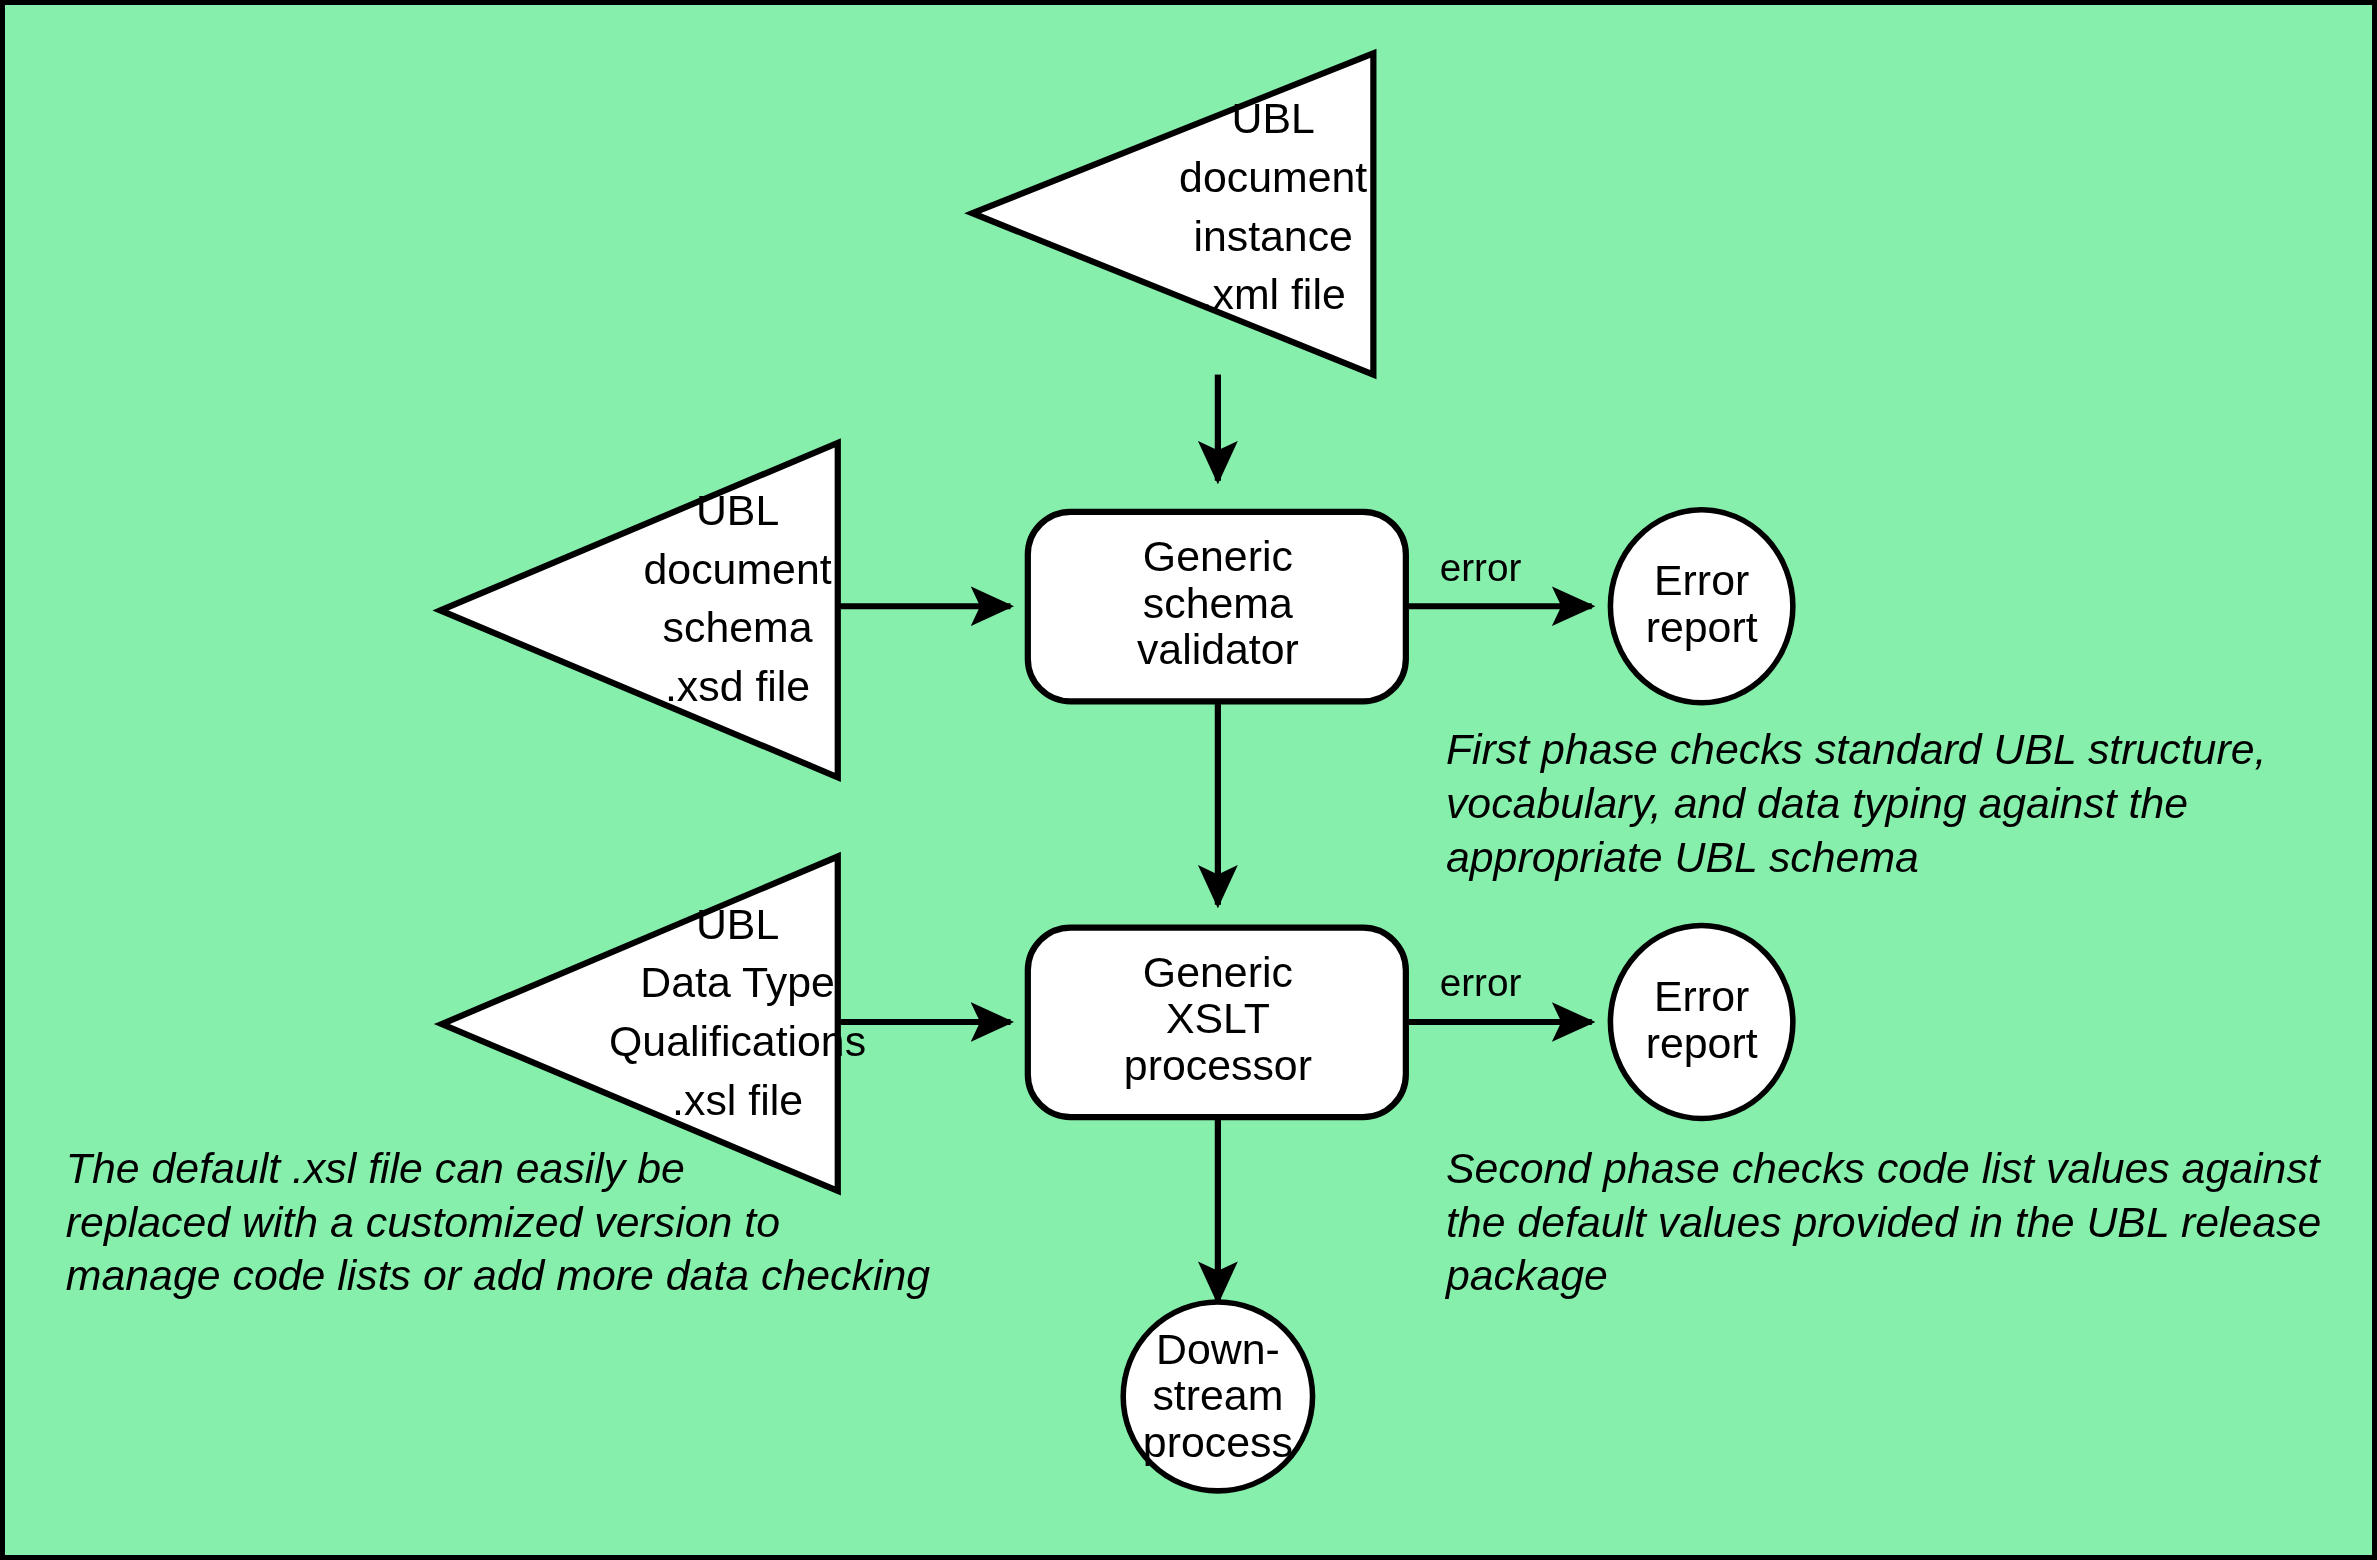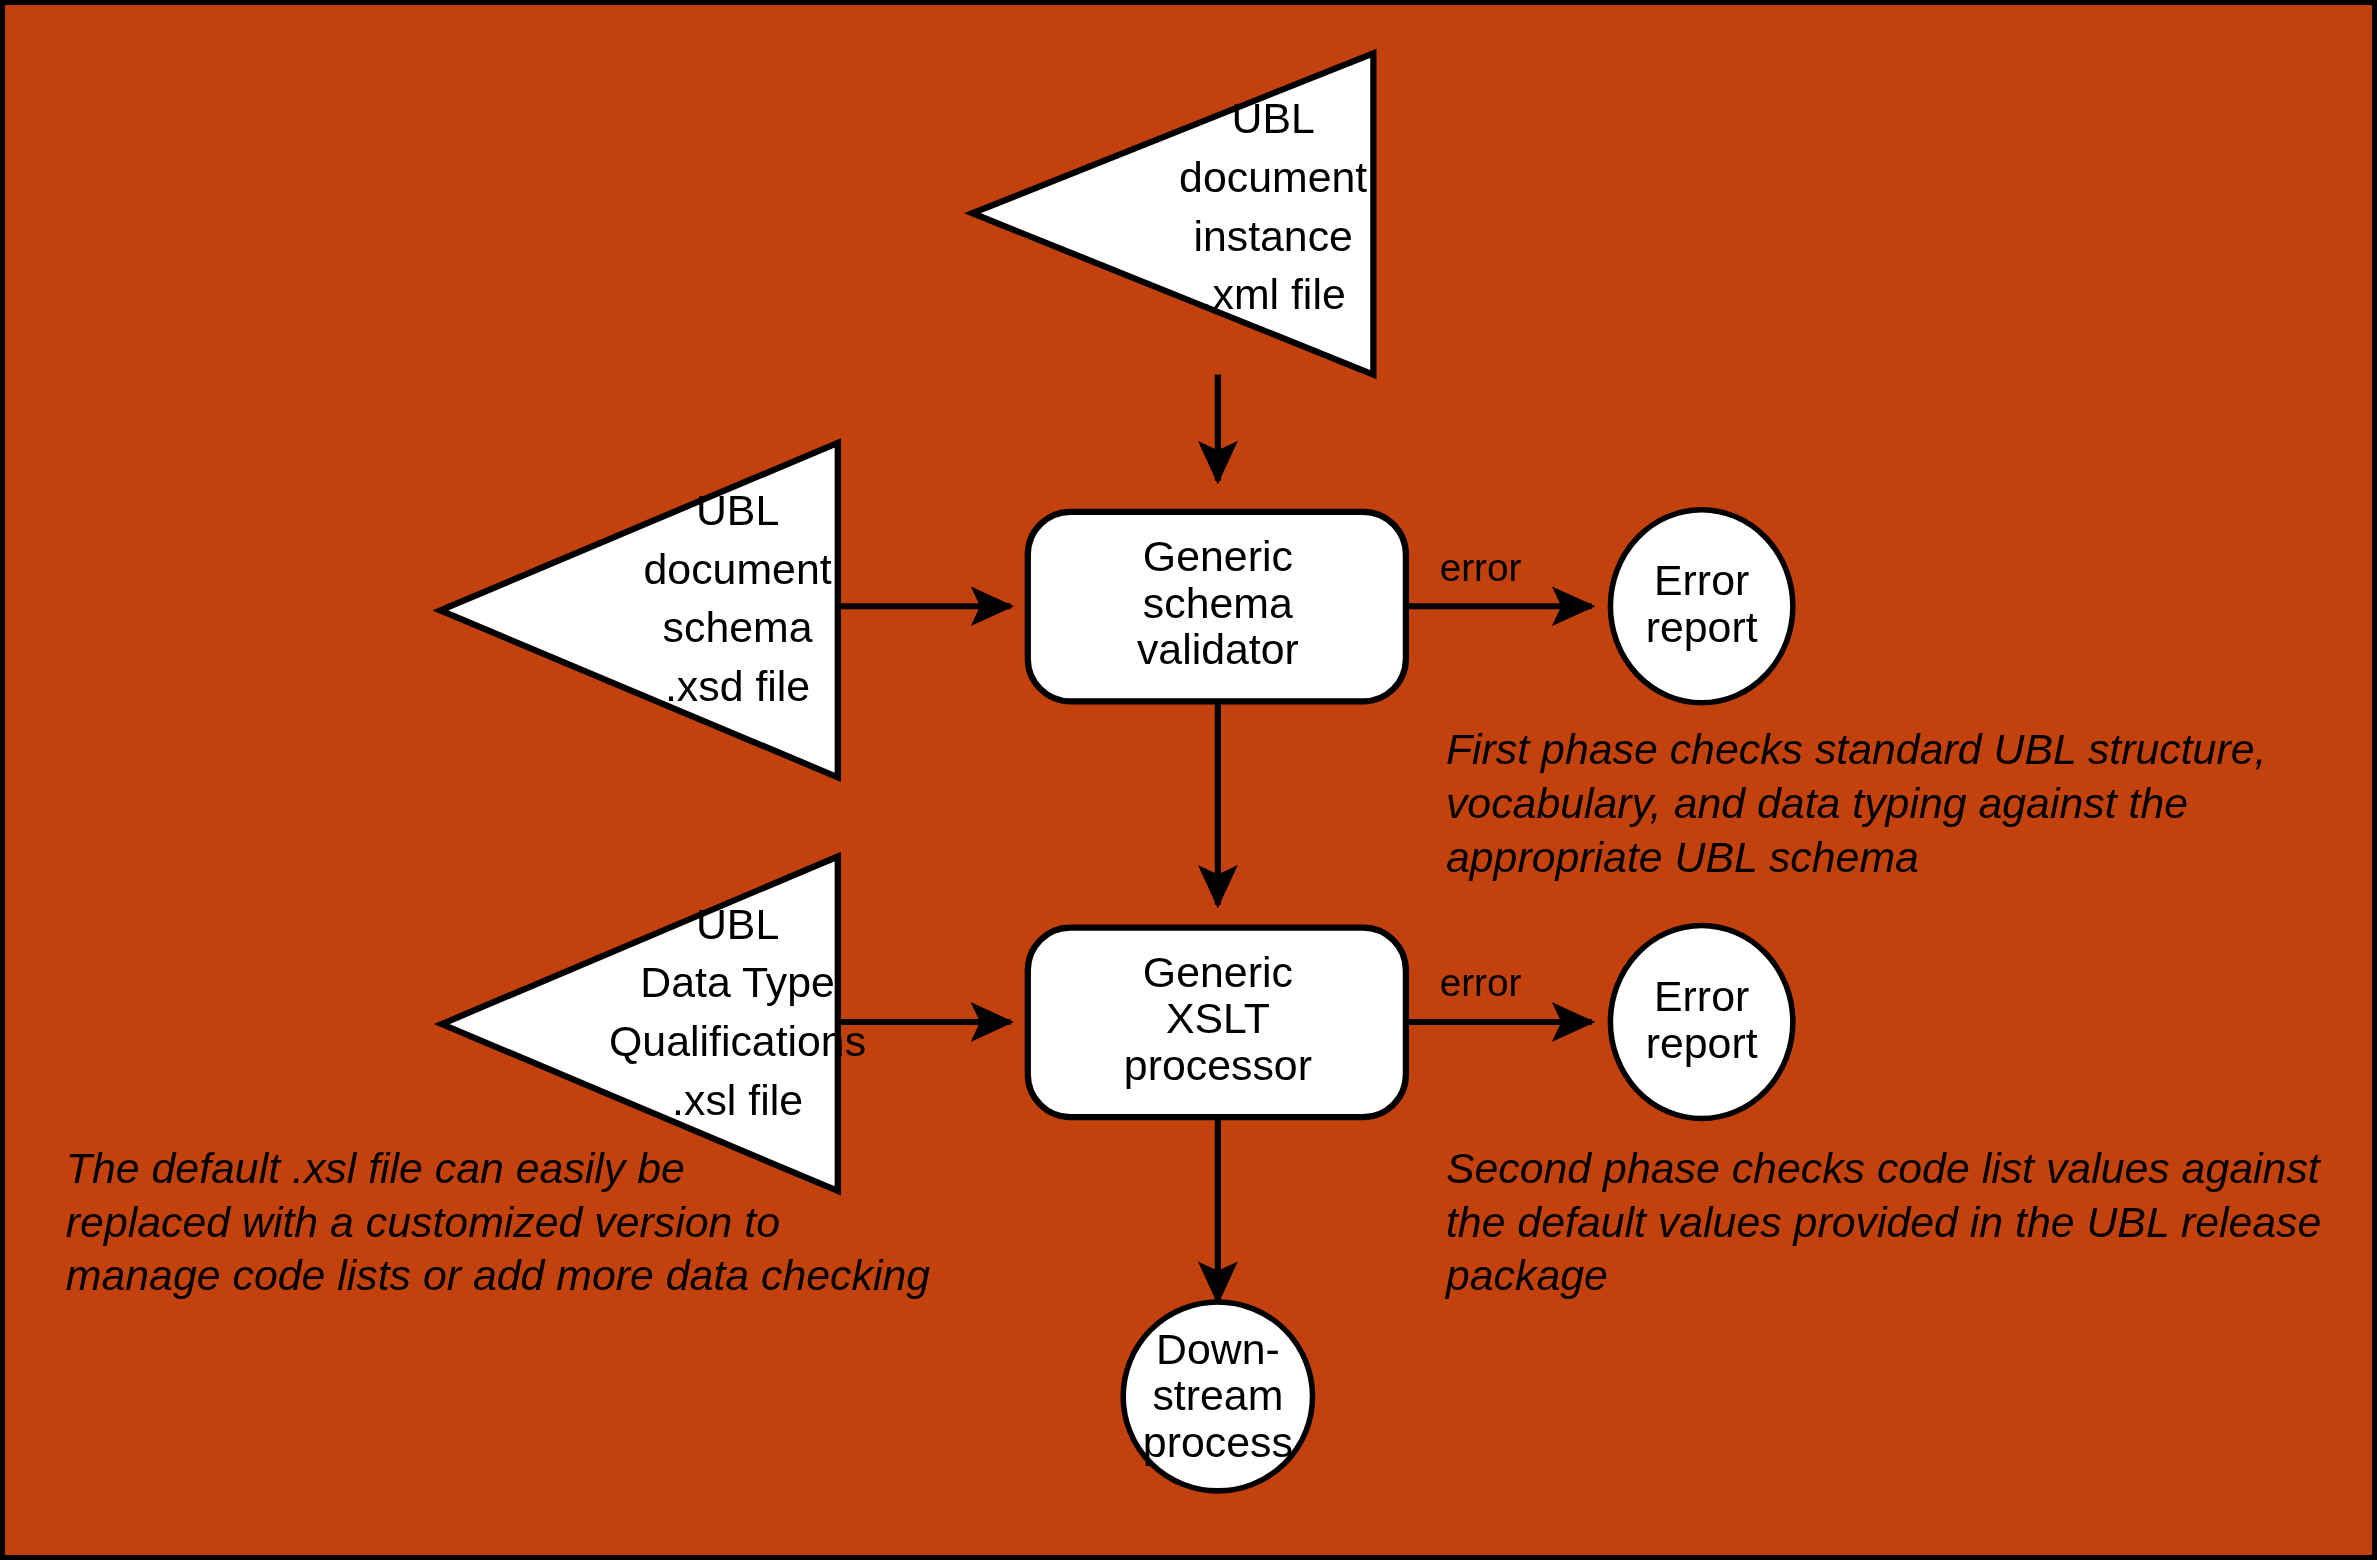--- a/index.html
+++ b/index.html
@@ -4,21 +4,21 @@
 <style>
   html, body {
     margin: 0;
     padding: 0;
     background: #ffffff;
   }
   #page {
     position: relative;
     width: 2377px;
     height: 1560px;
-    background: #c2410c;
+    background: #86efac;
     box-sizing: border-box;
     border: 5.6px solid #000000;
     overflow: hidden;
     font-family: "Liberation Sans", sans-serif;
   }
   #diagram-svg {
     position: absolute;
     left: 0;
     top: 0;
     width: 100%;

